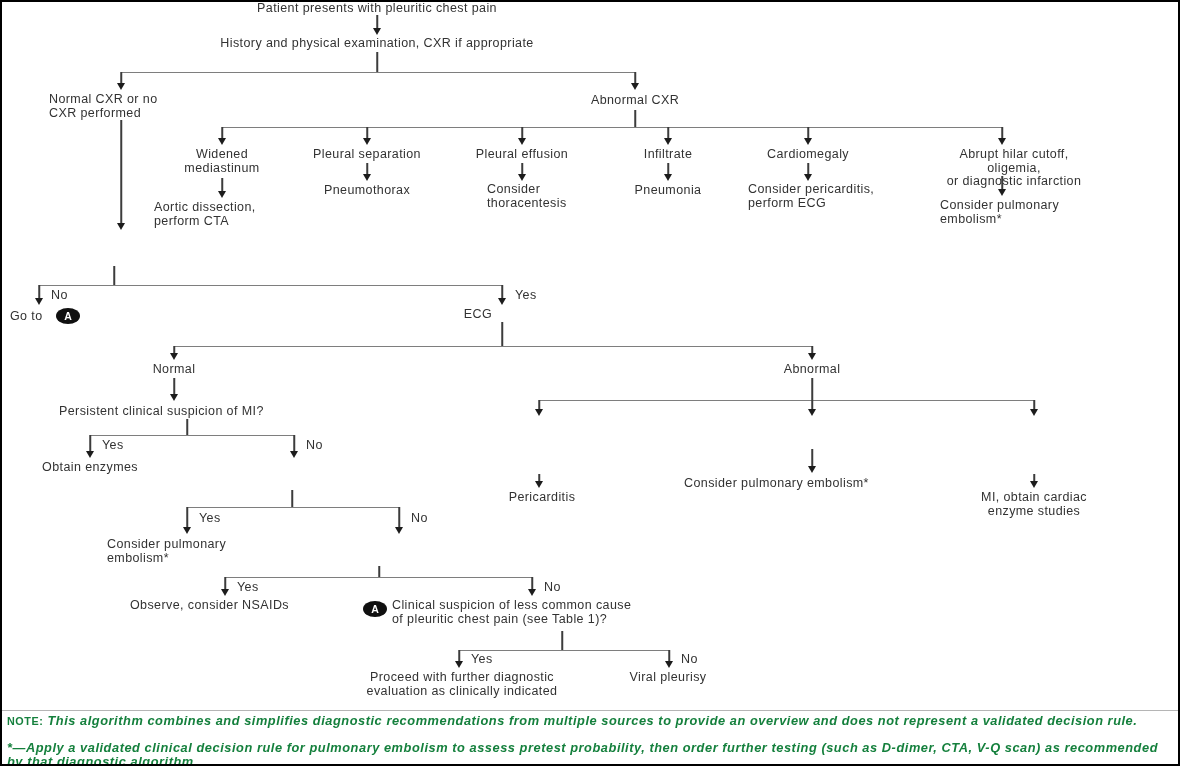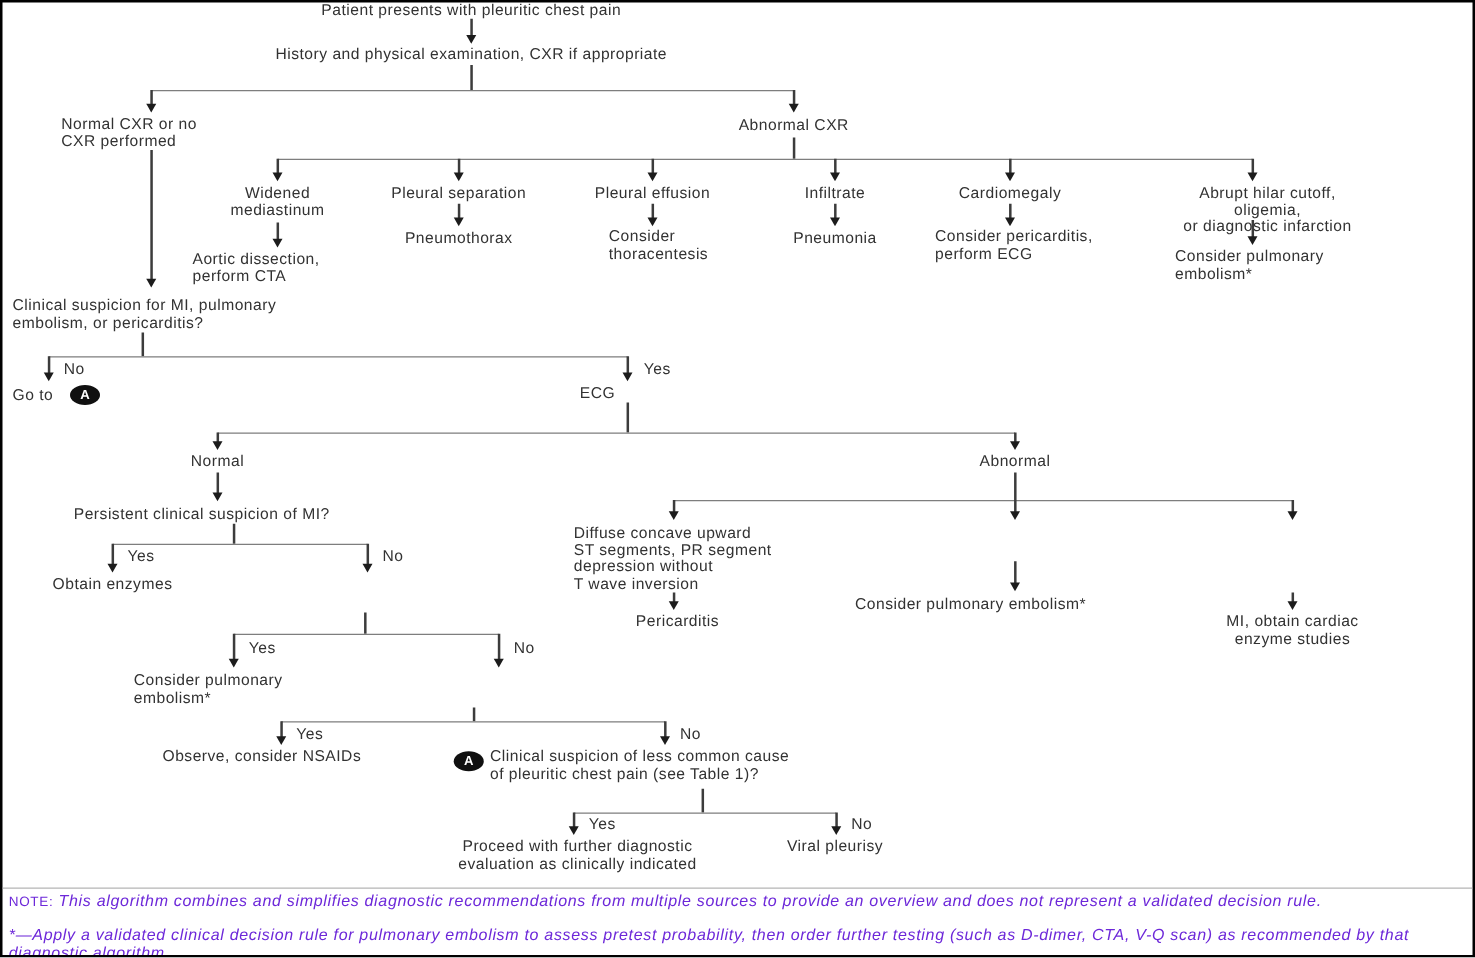--- a/index.html
+++ b/index.html
@@ -17,21 +17,21 @@
   .hl{position:absolute;height:1.3px;background:#7e7e7e;}
   .ah{position:absolute;width:0;height:0;border-left:4.5px solid transparent;
       border-right:4.5px solid transparent;border-top:7px solid #1c1c1c;
       transform:translateX(-50%);}
   .badge{
     position:absolute;width:24px;height:16px;background:#101010;border-radius:50%;
     color:#fff;font-weight:bold;font-size:10.5px;display:flex;align-items:center;
     justify-content:center;letter-spacing:0;
   }
   .sep{position:absolute;height:1px;background:#b5b5b5;}
-  .note{position:absolute;font-size:12.8px;color:#6d28d9;letter-spacing:.55px;line-height:14px;}
+  .note{position:absolute;font-size:12.8px;color:#15803d;letter-spacing:.55px;line-height:14px;font-weight:bold;}
   .note-label{font-size:10.8px;font-style:normal;}
   .note-italic{font-style:italic;}
 </style>
 </head>
 <body>
 
 <div id="fig">
 
   <i class="vl" style="left:375px;top:13px;height:14px"></i>
   <i class="ah" style="left:375px;top:26px"></i>
@@ -152,22 +152,20 @@
 perform CTA</div>
   <div class="nd c" style="left:365px;top:182px">Pneumothorax</div>
   <div class="nd" style="left:485px;top:181px">Consider
 thoracentesis</div>
   <div class="nd c" style="left:666px;top:182px">Pneumonia</div>
   <div class="nd" style="left:746px;top:181px">Consider pericarditis,
 perform ECG</div>
   <div class="nd" style="left:938px;top:197px">Consider pulmonary
 embolism*</div>
 
-  <div class="nd" style="left:8px;top:236px">Clinical suspicion for MI, pulmonary
-embolism, or pericarditis?</div>
   <div class="nd" style="left:49px;top:287px">No</div>
   <div class="nd" style="left:513px;top:287px">Yes</div>
   <div class="nd" style="left:8px;top:308px">Go to</div>
   <span class="badge" style="left:54px;top:306px">
       <span>A</span>
     </span>
   <div class="nd c" style="left:476px;top:306px">ECG</div>
 
   <div class="nd c" style="left:172px;top:361px">Normal</div>
   <div class="nd c" style="left:810px;top:361px">Abnormal</div>
@@ -190,24 +188,20 @@
     </span>
   <div class="nd" style="left:390px;top:597px">Clinical suspicion of less common cause
 of pleuritic chest pain (see Table 1)?</div>
 
   <div class="nd" style="left:469px;top:651px">Yes</div>
   <div class="nd" style="left:679px;top:651px">No</div>
   <div class="nd c" style="left:460px;top:669px">Proceed with further diagnostic
 evaluation as clinically indicated</div>
   <div class="nd c" style="left:666px;top:669px">Viral pleurisy</div>
 
-  <div class="nd" style="left:457px;top:418px">Diffuse concave upward
-ST segments, PR segment
-depression without
-T wave inversion</div>
   <div class="nd c" style="left:540px;top:489px">Pericarditis</div>
   <div class="nd" style="left:682px;top:475px">Consider pulmonary embolism*</div>
   <div class="nd c" style="left:1032px;top:489px">MI, obtain cardiac
 enzyme studies</div>
 
   <i class="sep" style="left:0;top:708px;width:1176px"></i>
   <div class="note" style="left:5px;top:712px;width:1168px">
     <span class="note-label">NOTE:</span>
     <span class="note-italic">This algorithm combines and simplifies diagnostic recommendations from multiple sources to provide an overview and does not represent a validated decision rule.</span>
   </div>

